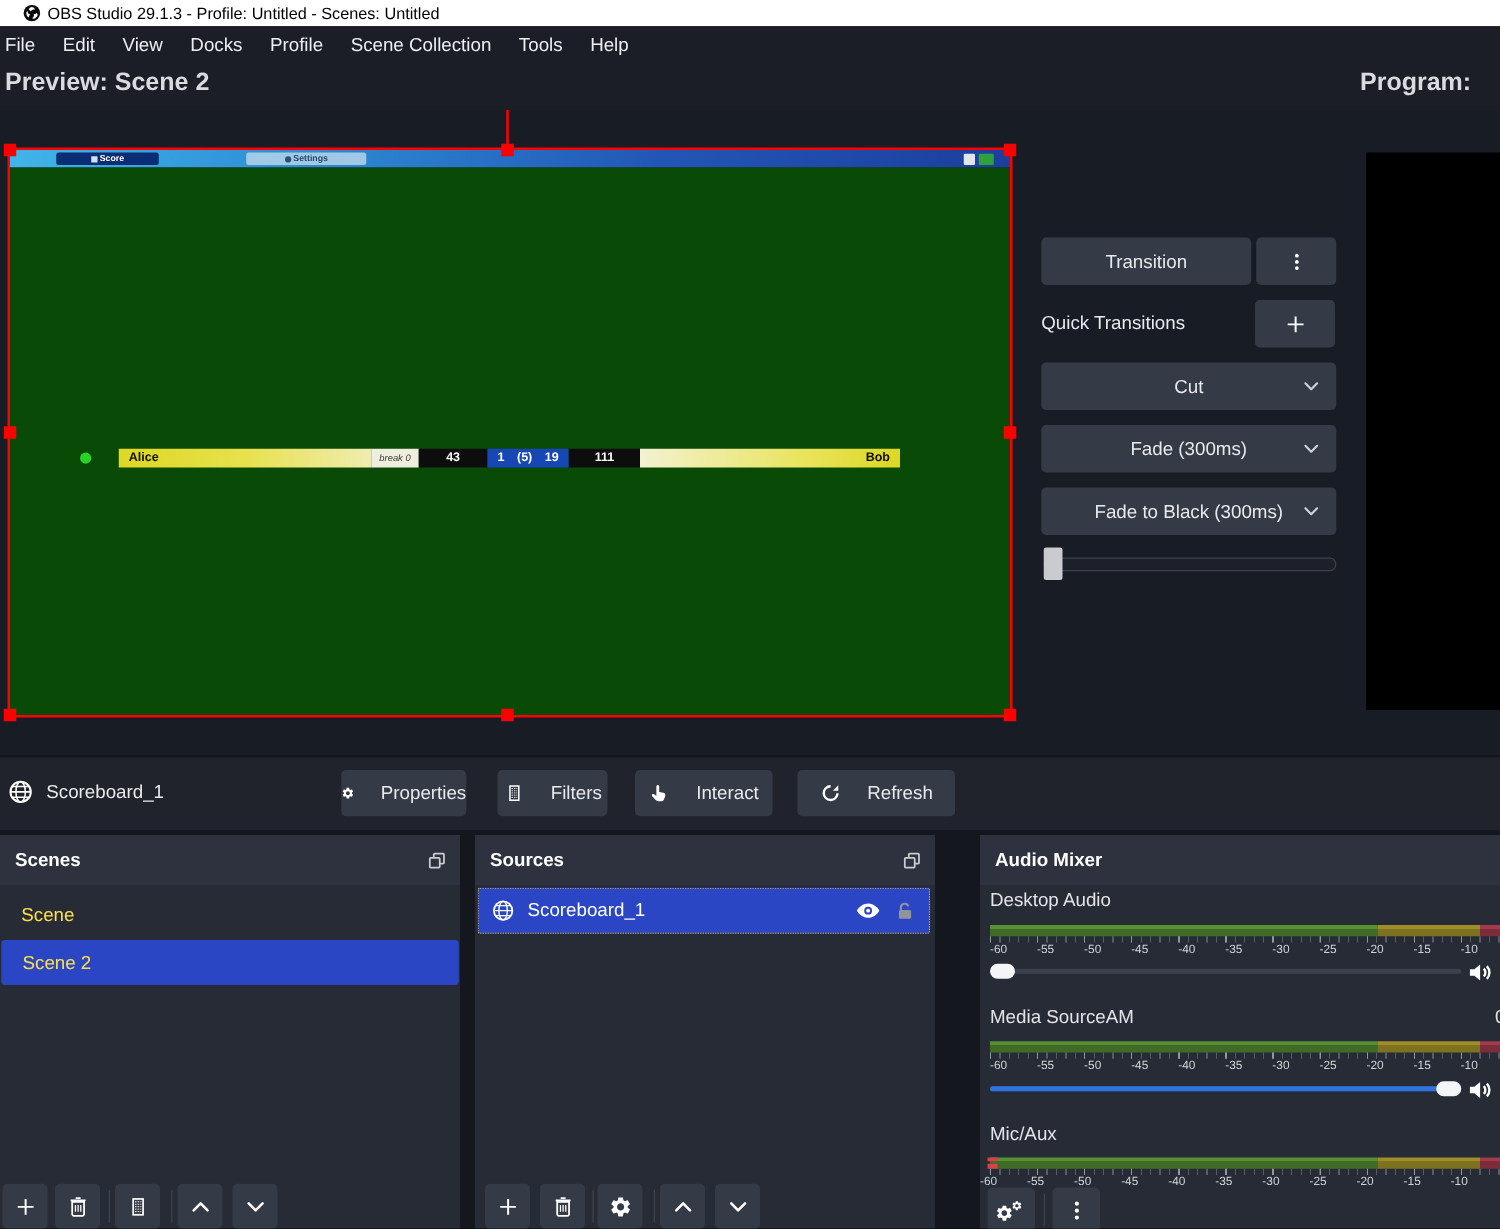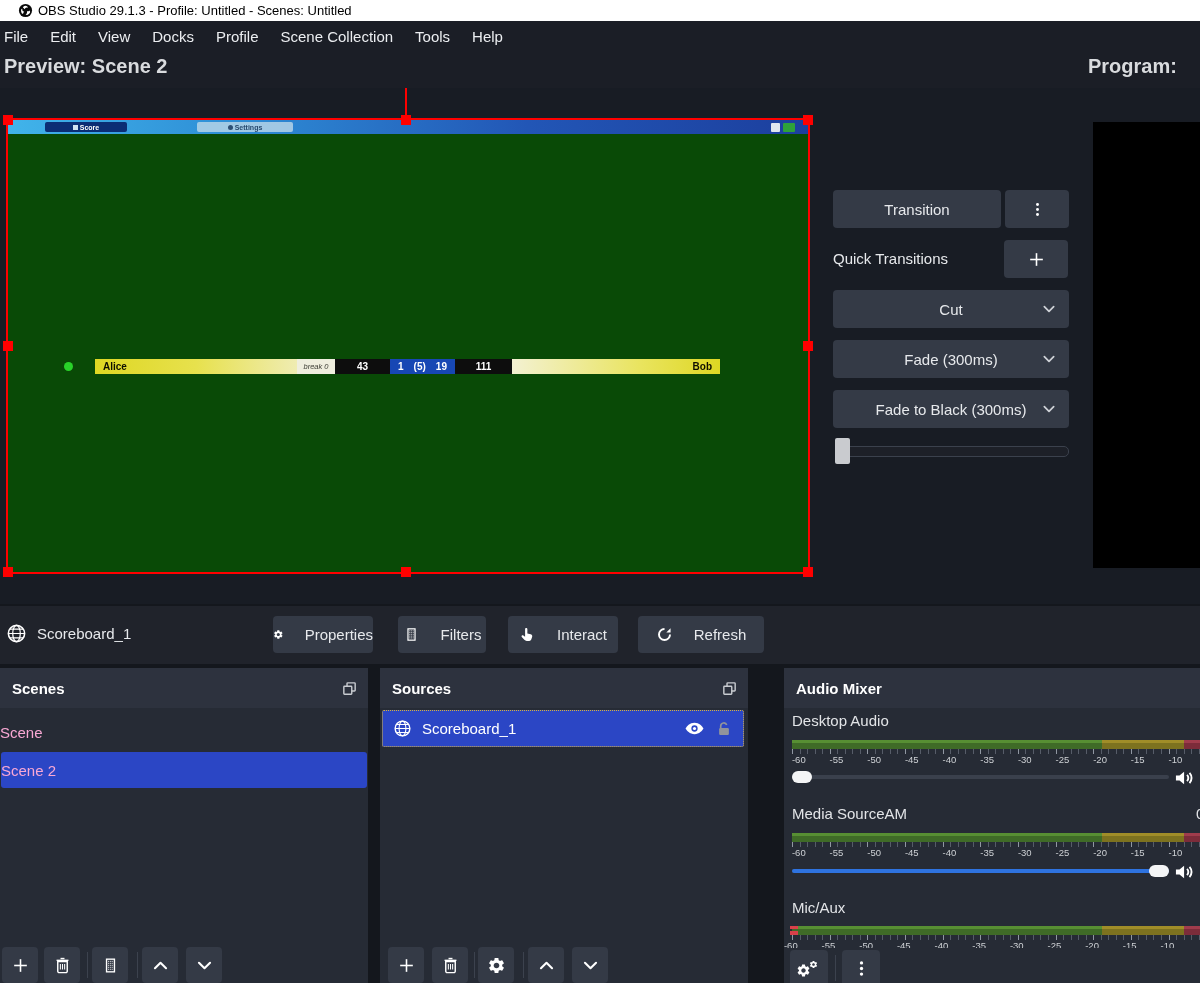--- a/index.html
+++ b/index.html
@@ -66,22 +66,22 @@
           display:flex;align-items:center;justify-content:center;gap:21px;}
   .cb-btn svg{width:17px;height:17px;}
   .cb-src{position:absolute;left:6px;top:17px;display:flex;align-items:center;gap:10px;color:#e7e9ec;font-size:15px;}
   .cb-src svg{width:21px;height:21px;}
 
   
   .panel{top:668px;height:315px;background:#262b35;}
   .panel-header{position:absolute;left:0;top:0;width:100%;height:40px;background:#2d323e;display:flex;align-items:center;
                 justify-content:space-between;box-sizing:border-box;padding:0 10px 0 12px;color:#fff;font-size:15px;font-weight:bold;}
   .panel-header svg{width:17px;height:17px;color:#c9ccd1;}
-  .list-item{position:absolute;left:0;width:100%;height:36px;display:flex;align-items:center;color:#f9a8d4;
-             font-size:15px;box-sizing:border-box;padding-left:0;}
+  .list-item{position:absolute;left:0;width:100%;height:36px;display:flex;align-items:center;color:#fde047;
+             font-size:15px;box-sizing:border-box;padding-left:17px;}
   .list-item.selected{background:#2b46c5;border-radius:3px;left:1px;width:calc(100% - 2px);}
   .src-item{position:absolute;left:2px;top:42px;width:362px;height:37px;background:#2b46c5;border:1px dotted #d6b23c;
             border-radius:2px;box-sizing:border-box;display:flex;align-items:center;gap:10px;padding:0 10px;color:#fff;font-size:15px;}
   .src-item svg{flex:0 0 auto;}
   .tool-btn{position:absolute;width:36px;height:36px;background:#343a46;border-radius:4px;display:flex;align-items:center;
             justify-content:center;color:#fff;}
   .tool-btn svg{width:19px;height:19px;}
   .tool-sep{position:absolute;width:1px;height:26px;background:#3c424e;}
 
   

